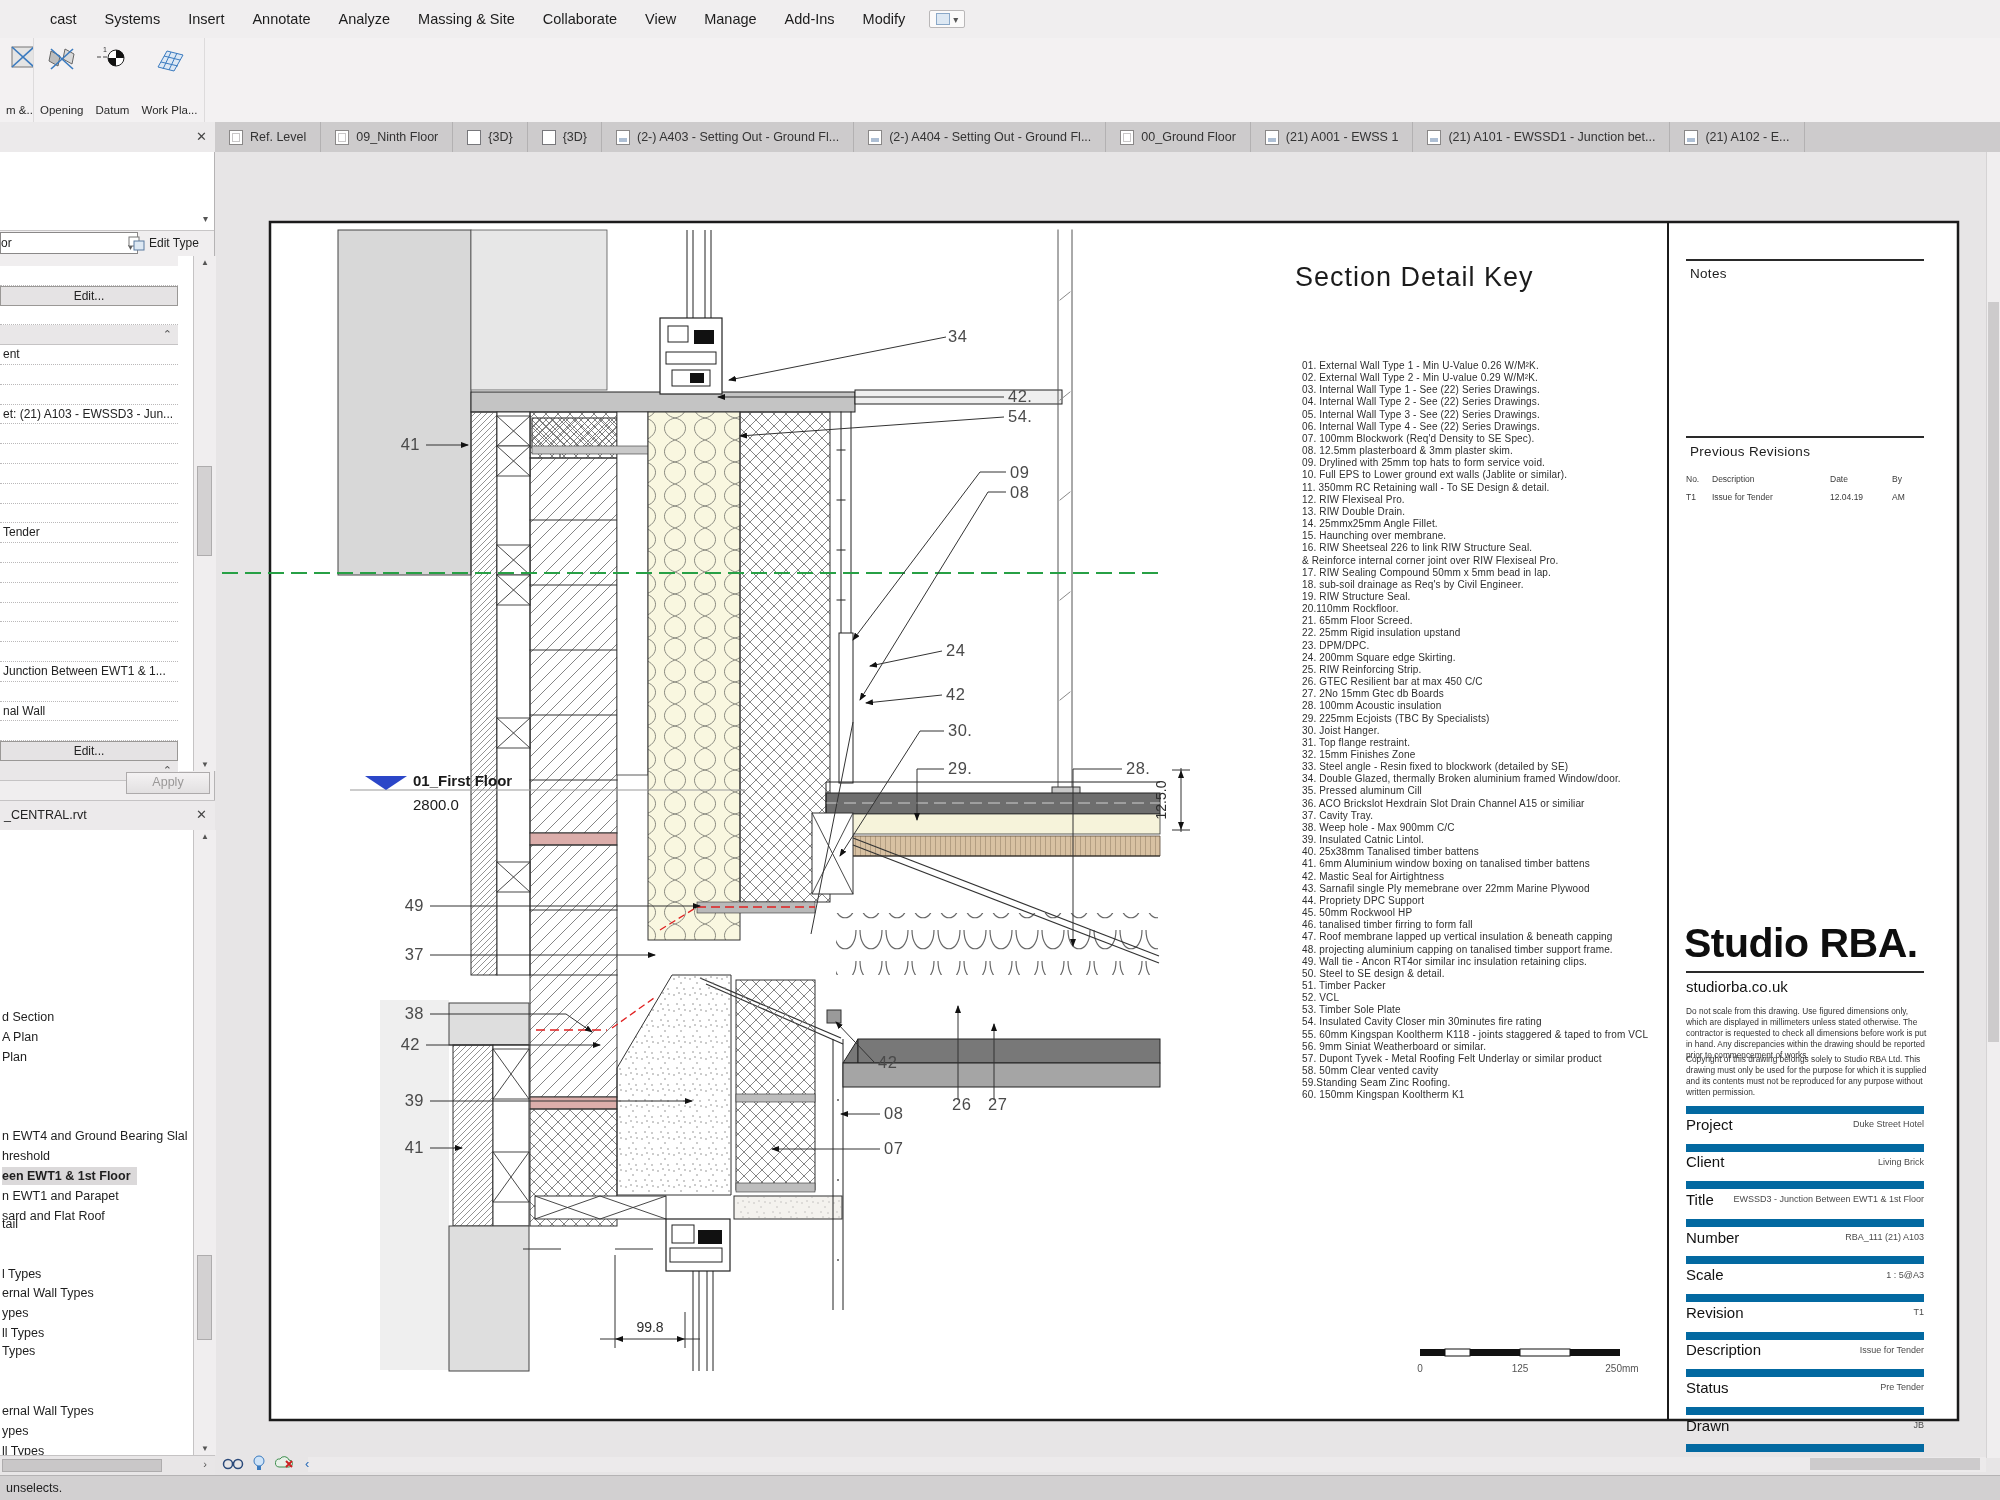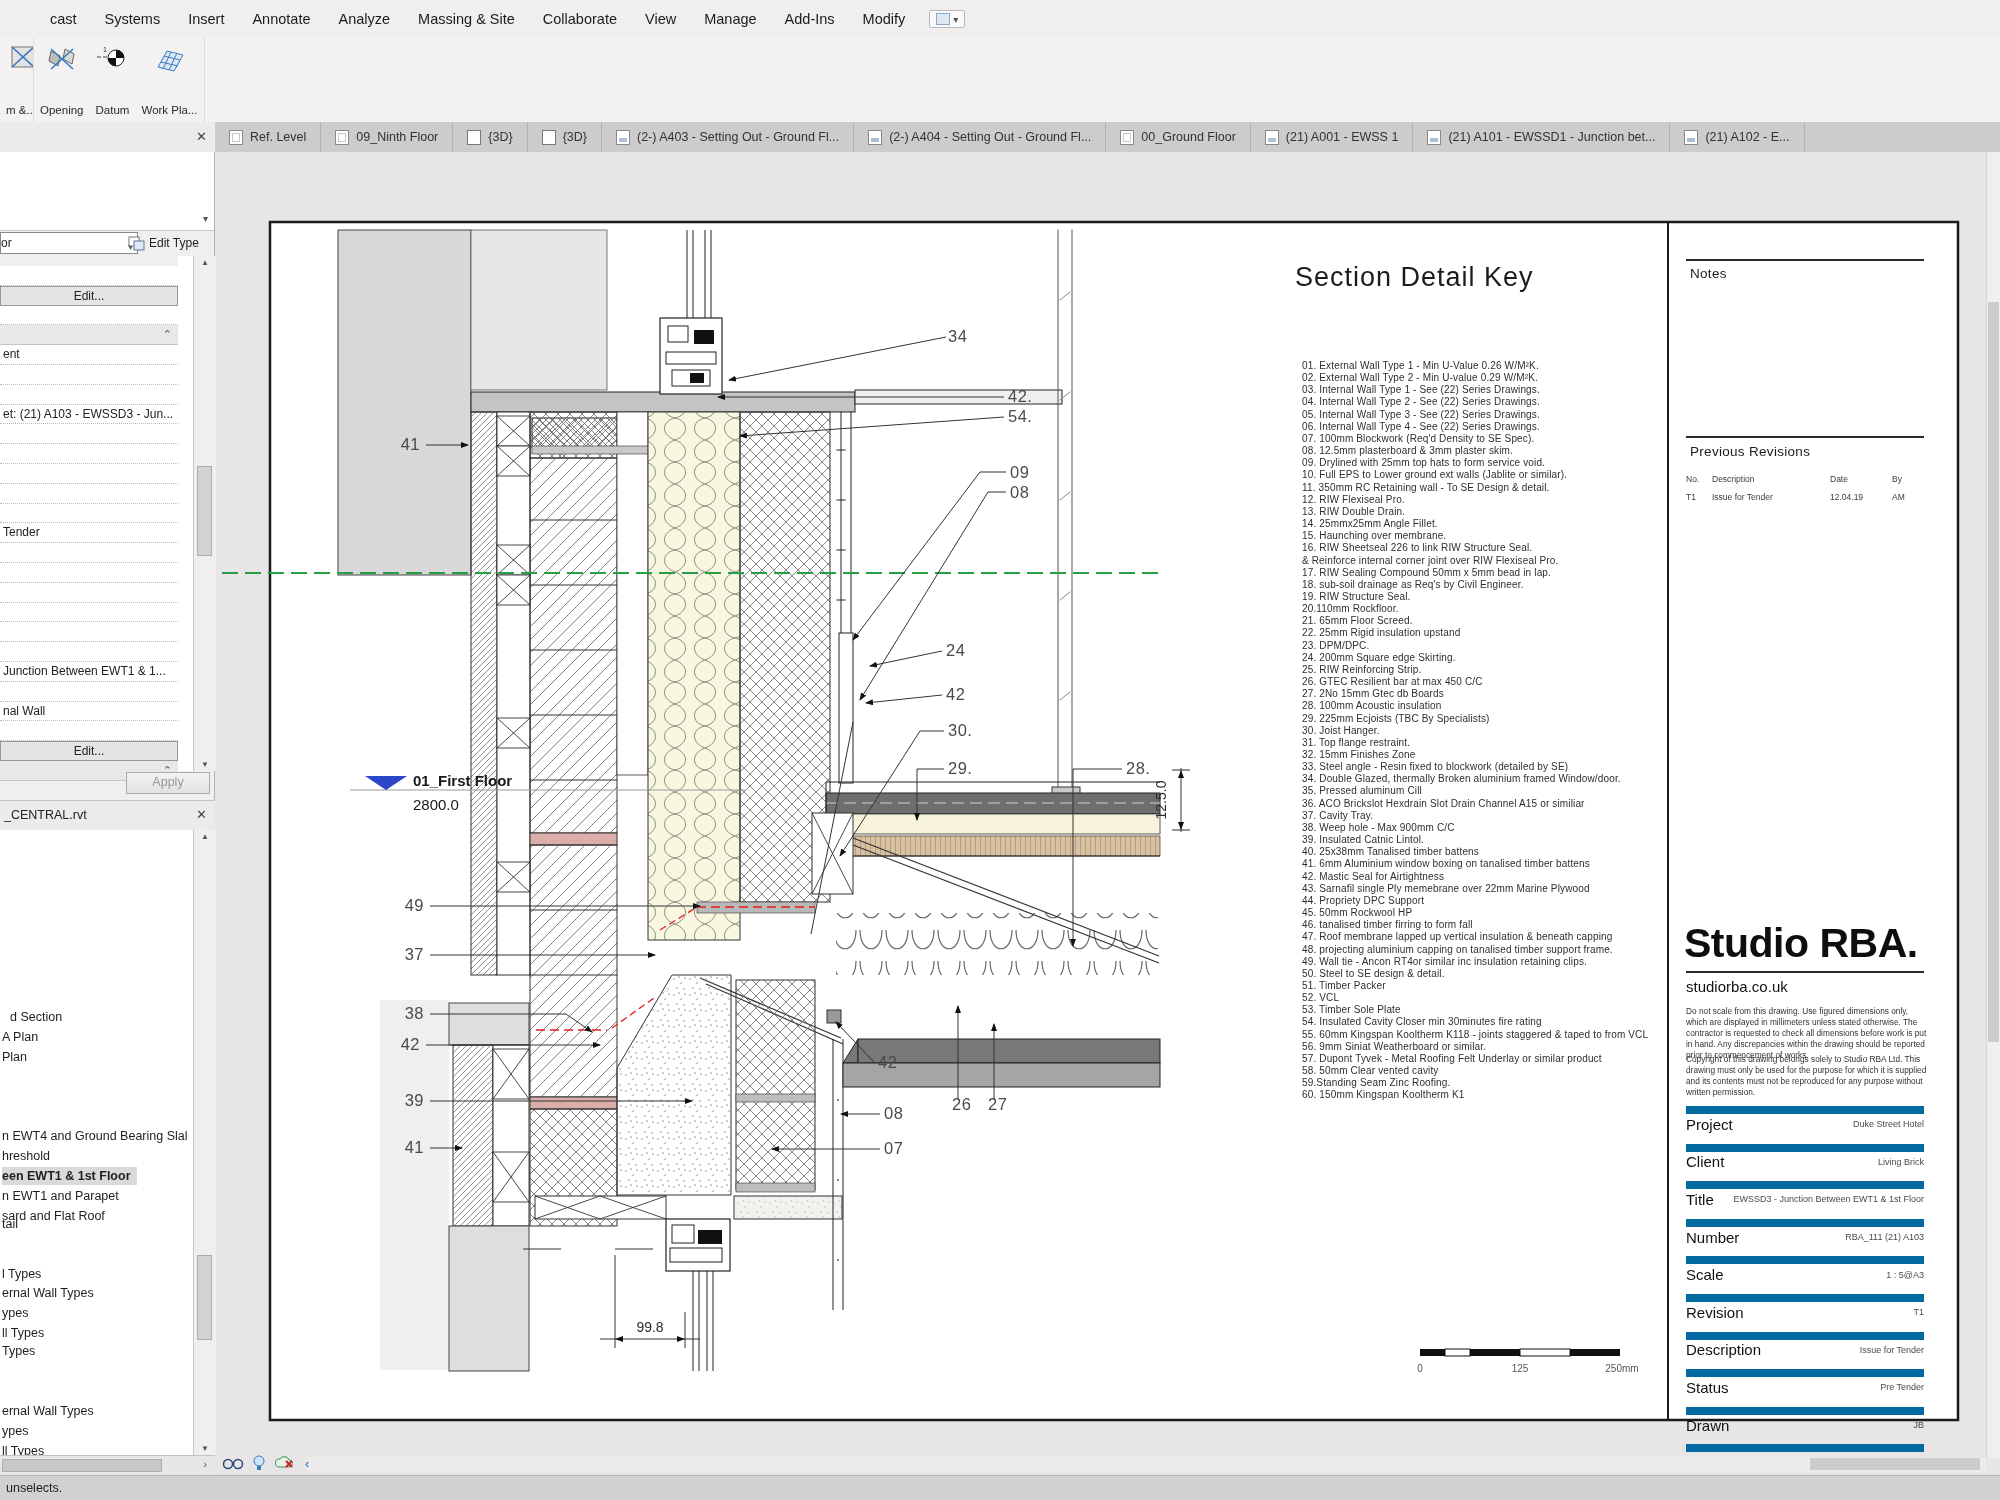--- a/index.html
+++ b/index.html
@@ -690,21 +690,21 @@
       <span class="thumb" style="top:210px;height:90px;"></span>
     </div>
     <div class="apply-btn">Apply</div>
     <div class="brow-header">
       <span>_CENTRAL.rvt</span>
       <span class="brow-close">✕</span>
     </div>
     <div class="tree-bg"></div>
     <div>
 
-    <div class="tree-item" style="top: 886px; margin-left: 8px;">d Section</div>
+    <div class="tree-item" style="top: 886px;">d Section</div>
         <div class="tree-item" style="top: 906px;">A Plan</div>
         <div class="tree-item" style="top: 926px;">Plan</div>
         <div class="tree-item" style="top: 1005px;">n EWT4  and Ground Bearing Slal</div>
         <div class="tree-item" style="top: 1025px;">hreshold</div>
         <div class="tree-item sel" style="top: 1045px;">een EWT1 &amp; 1st Floor</div>
         <div class="tree-item" style="top: 1065px;">n EWT1 and Parapet</div>
         <div class="tree-item" style="top: 1085px;">sard and Flat Roof</div>
         <div class="tree-item" style="top: 1093px;">tail</div>
         <div class="tree-item" style="top: 1143px;">l Types</div>
         <div class="tree-item" style="top: 1162px;">ernal Wall Types</div>

